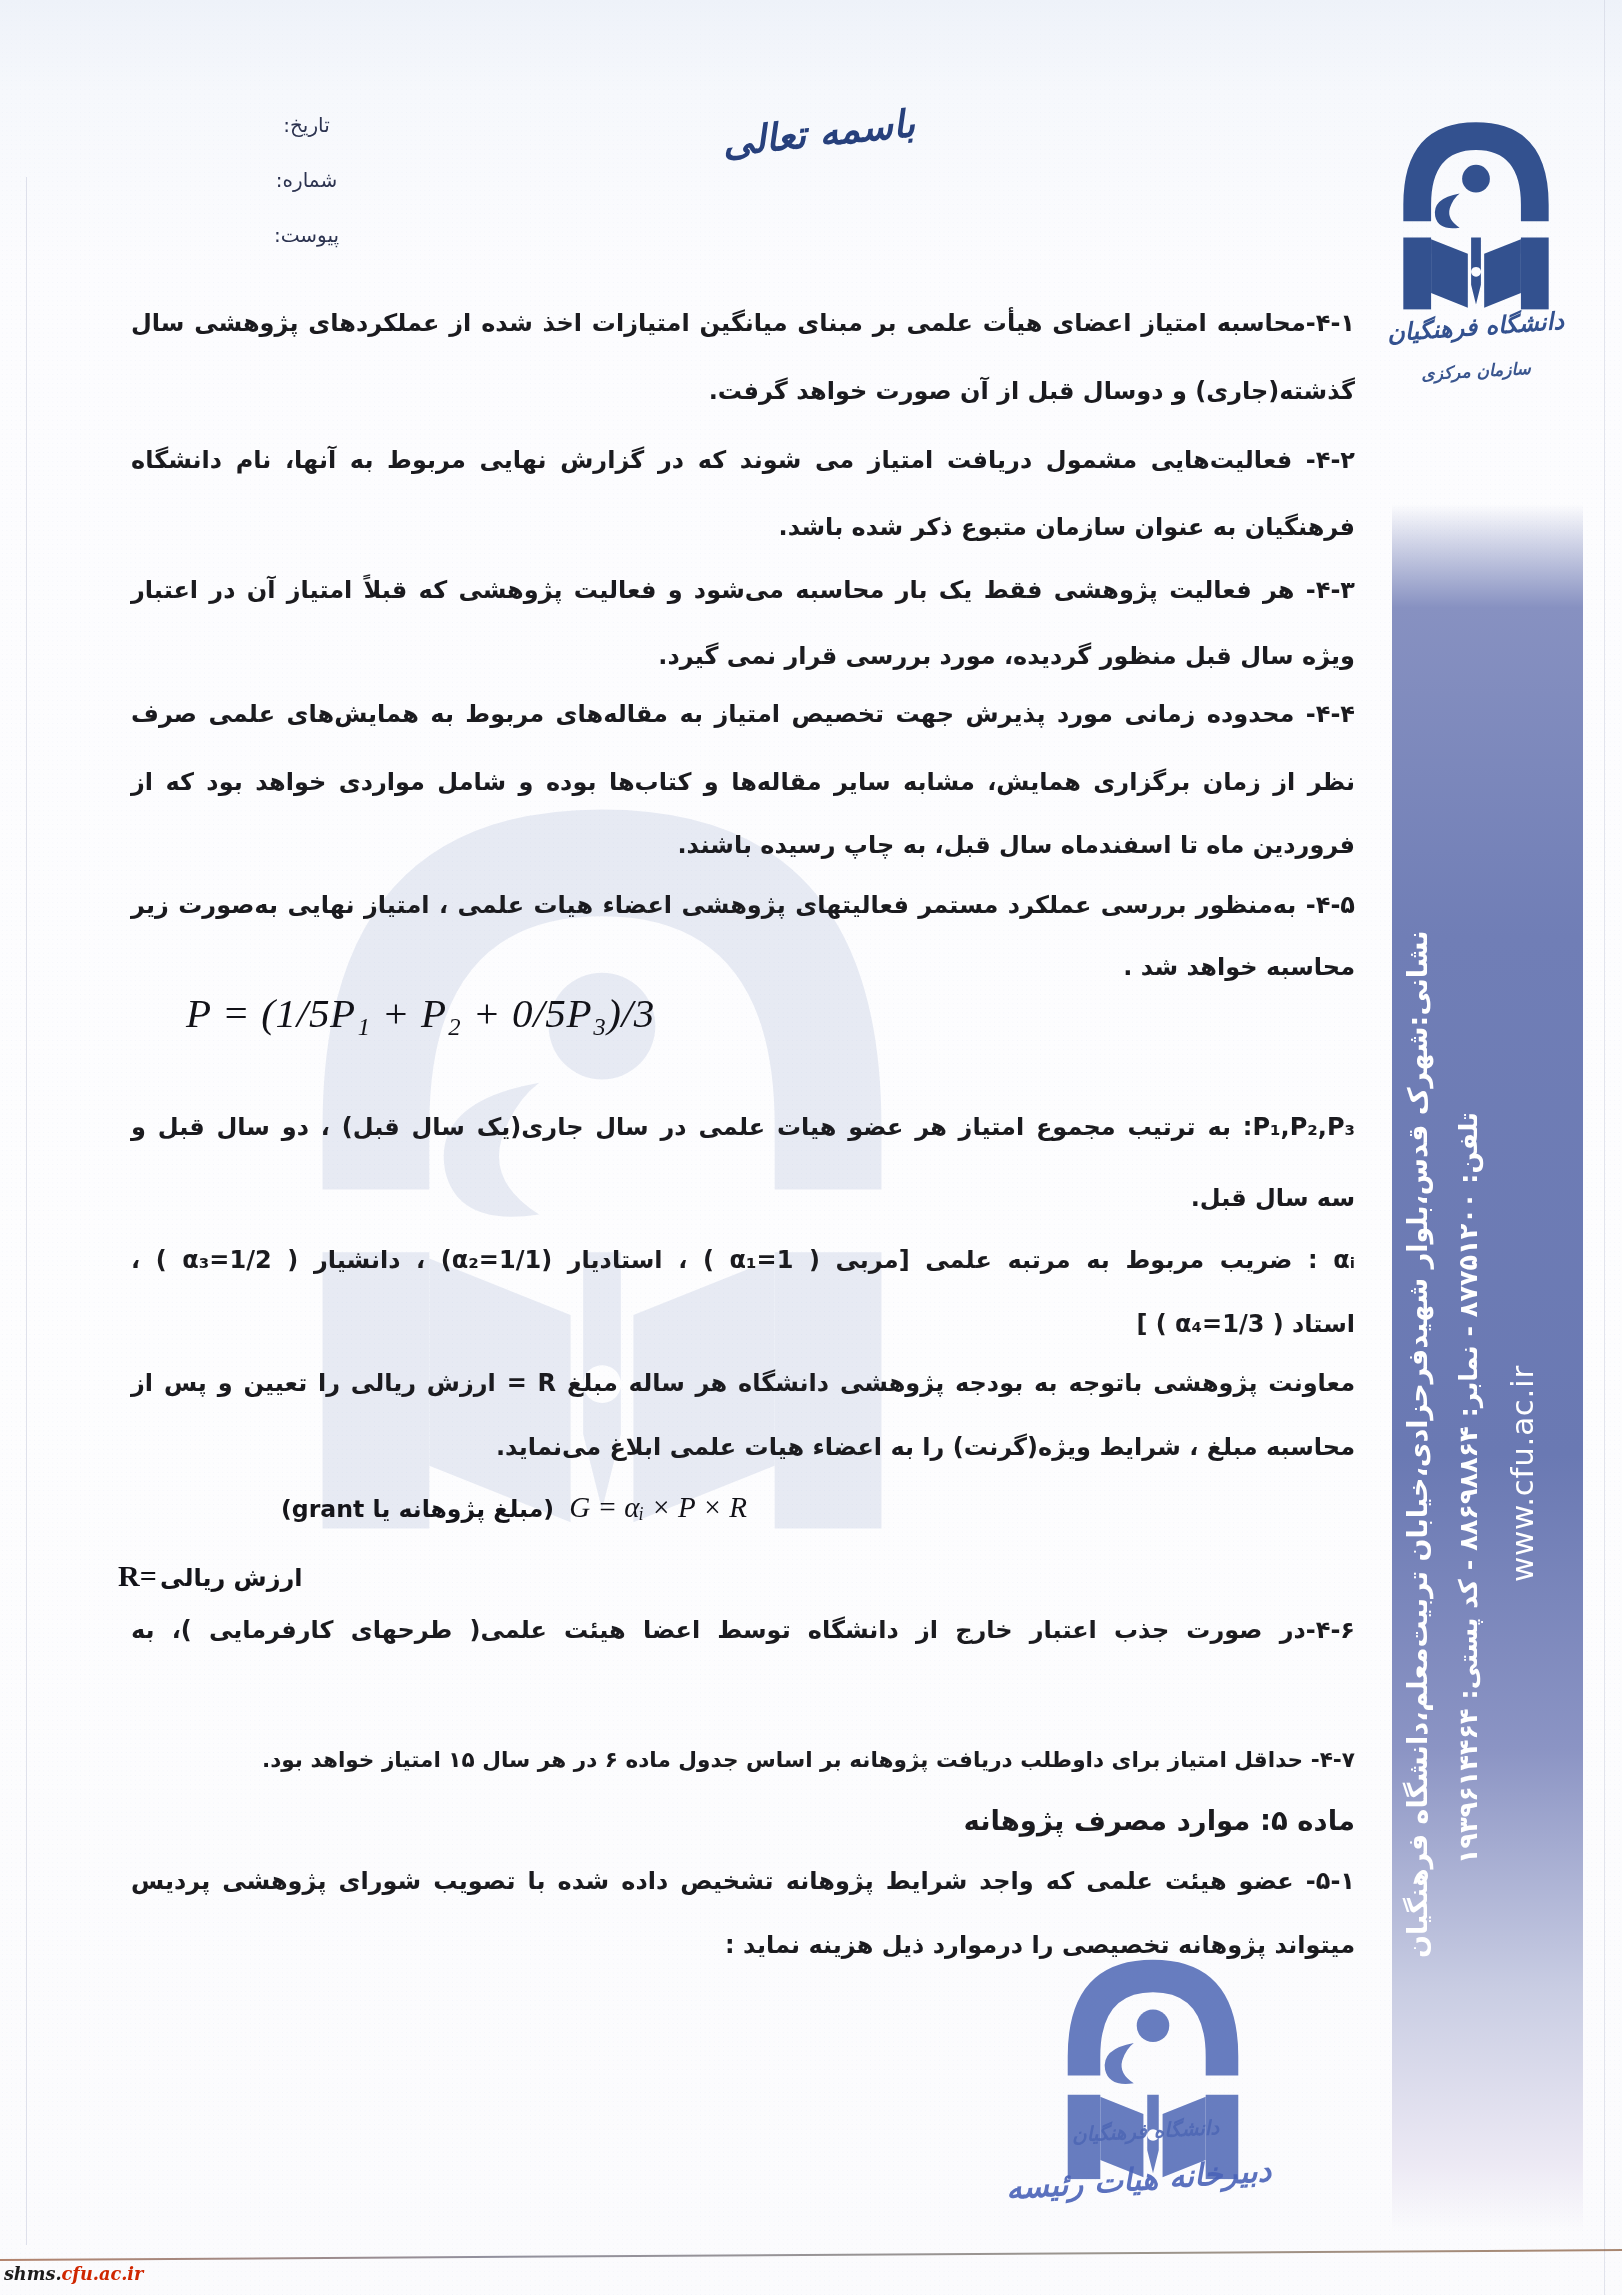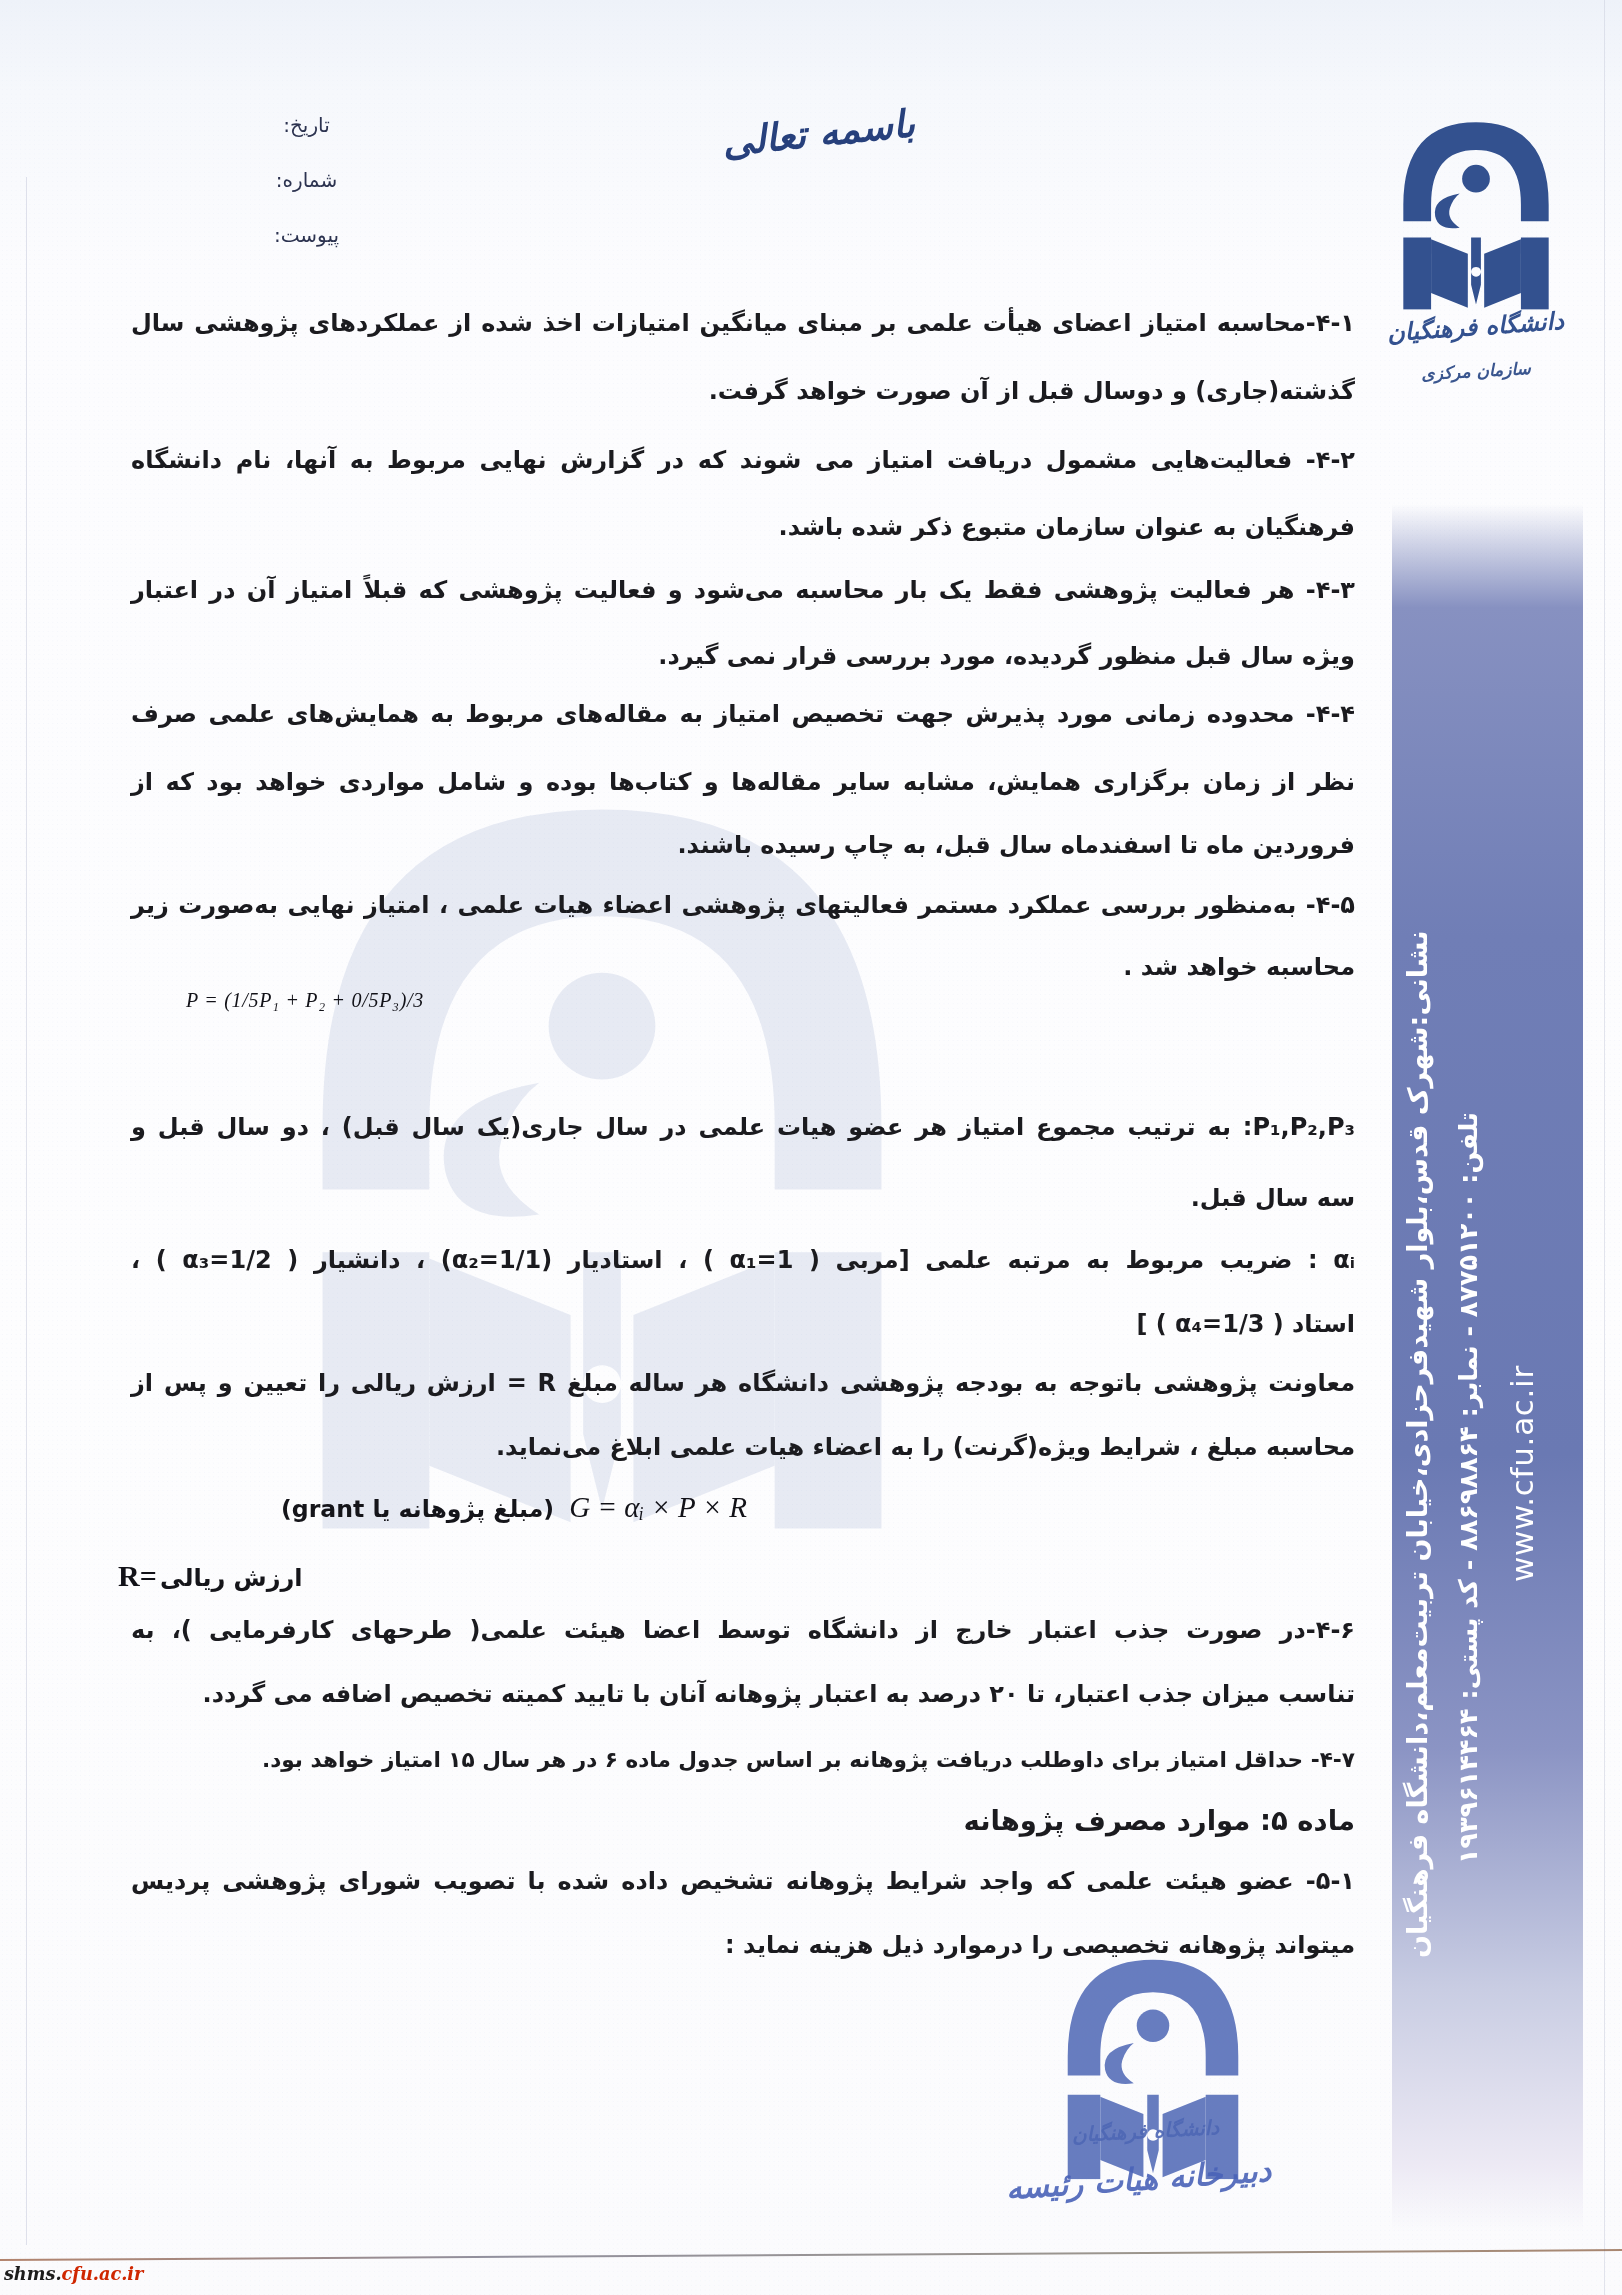--- a/index.html
+++ b/index.html
@@ -47,21 +47,21 @@
   .bline{
     position:absolute;right:268px;left:131px;direction:rtl;
     font-weight:bold;font-size:24px;line-height:1.25;color:#1b1b1f;
     text-align:justify;text-align-last:justify;white-space:nowrap;
   }
   .bline.end{left:auto;text-align:right;text-align-last:right;}
   .bline.small{font-size:21.6px;margin-left:24px;}
   .bline.heading{font-size:27.5px;}
   
   .formula{font-family:"Liberation Serif","DejaVu Serif",serif;font-style:italic;color:#121218;}
-  #formula-p{position:absolute;left:186px;top:989px;font-size:20px;letter-spacing:0.7px;}
+  #formula-p{position:absolute;left:186px;top:989px;font-size:41px;letter-spacing:0.7px;}
   #g-line{position:absolute;left:281px;top:1491px;direction:rtl;white-space:nowrap;}
   #g-line .formula{font-size:29px;}
   #g-line .gnote{font-size:23.6px;font-weight:bold;color:#15151a;margin-right:11.8px;}
   #r-line{position:absolute;left:118px;top:1559px;direction:ltr;white-space:nowrap;}
   #r-line .rsym{font-family:"Liberation Serif",serif;font-size:30px;font-weight:bold;color:#121218;}
   #r-line .rtxt{font-size:24px;font-weight:bold;color:#15151a;}
   
   #side-bar{
     position:absolute;left:1392px;top:504px;width:191px;height:1728px;
     background:linear-gradient(180deg,
@@ -161,21 +161,20 @@
     <span class="formula" dir="ltr">G = αᵢ × P × R</span>
     <span class="gnote">(مبلغ پژوهانه یا grant)</span>
   </div>
 
   <div id="r-line" class="noi">
     <span class="rsym">R=</span>
     <span class="rtxt">ارزش ریالی</span>
   </div>
 
   <div class="bline" style="top:1615px">۴-۶-در صورت جذب اعتبار خارج از دانشگاه توسط اعضا هیئت علمی( طرحهای کارفرمایی )، به</div>
-  <div class="bline end" style="top:1679px">تناسب میزان جذب اعتبار، تا ۲۰ درصد به اعتبار پژوهانه آنان با تایید کمیته تخصیص اضافه می گردد.</div>
   <div class="bline end small" style="top:1747px">۴-۷- حداقل امتیاز برای داوطلب دریافت پژوهانه بر اساس جدول ماده ۶ در هر سال ۱۵ امتیاز خواهد بود.</div>
   <div class="bline end heading" style="top:1803px">ماده ۵: موارد مصرف پژوهانه</div>
   <div class="bline" style="top:1866px">۵-۱- عضو هیئت علمی که واجد شرایط پژوهانه تشخیص داده شده با تصویب شورای پژوهشی پردیس</div>
   <div class="bline end" style="top:1930px">میتواند پژوهانه تخصیصی را درموارد ذیل هزینه نماید :</div>
 
   <div id="side-bar"></div>
   <div id="v-address" class="vtext noi">نشانی:شهرک قدس،بلوار شهیدفرحزادی،خیابان تربیت‌معلم،دانشگاه فرهنگیان</div>
   <div id="v-phone" class="vtext noi">تلفن: ۸۷۷۵۱۲۰۰ - نمابر: ۸۸۶۹۸۸۶۴ - کد پستی: ۱۹۳۹۶۱۴۴۶۴</div>
   <div id="v-site" class="vtext noi">www.cfu.ac.ir</div>
 

